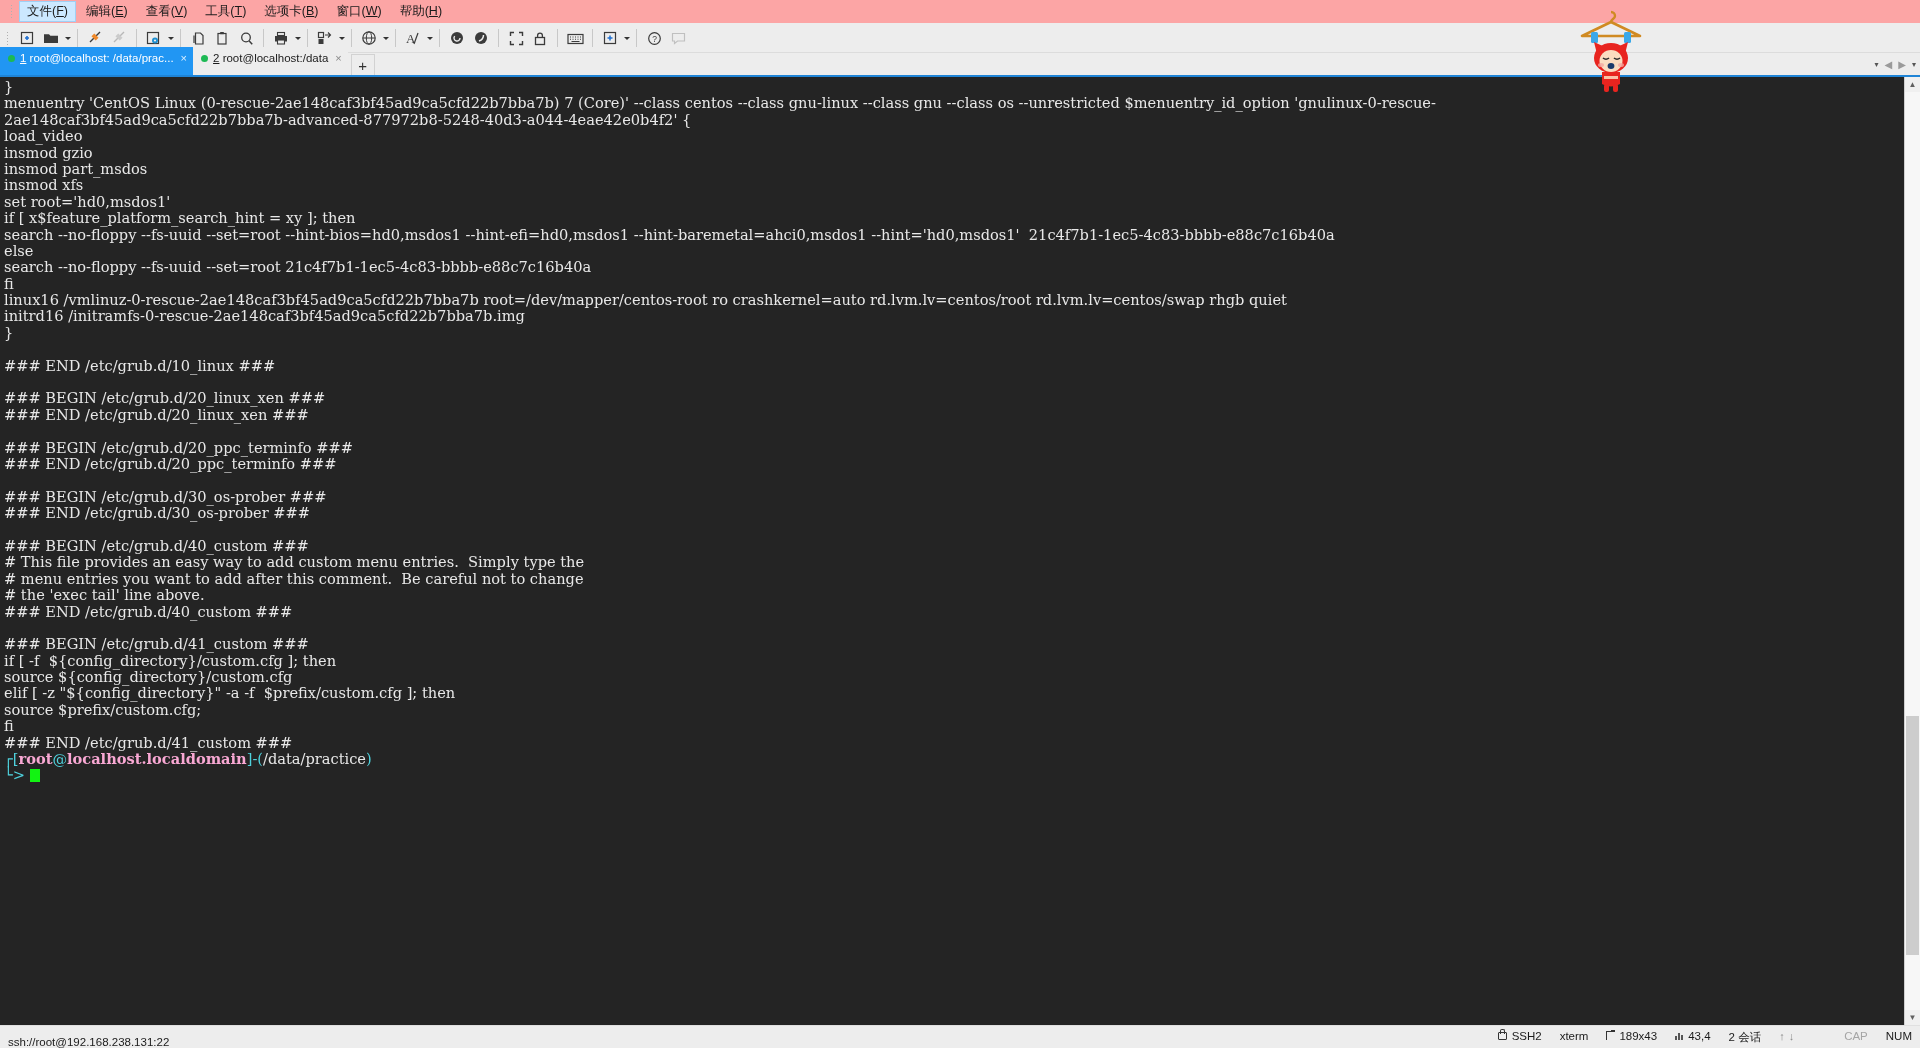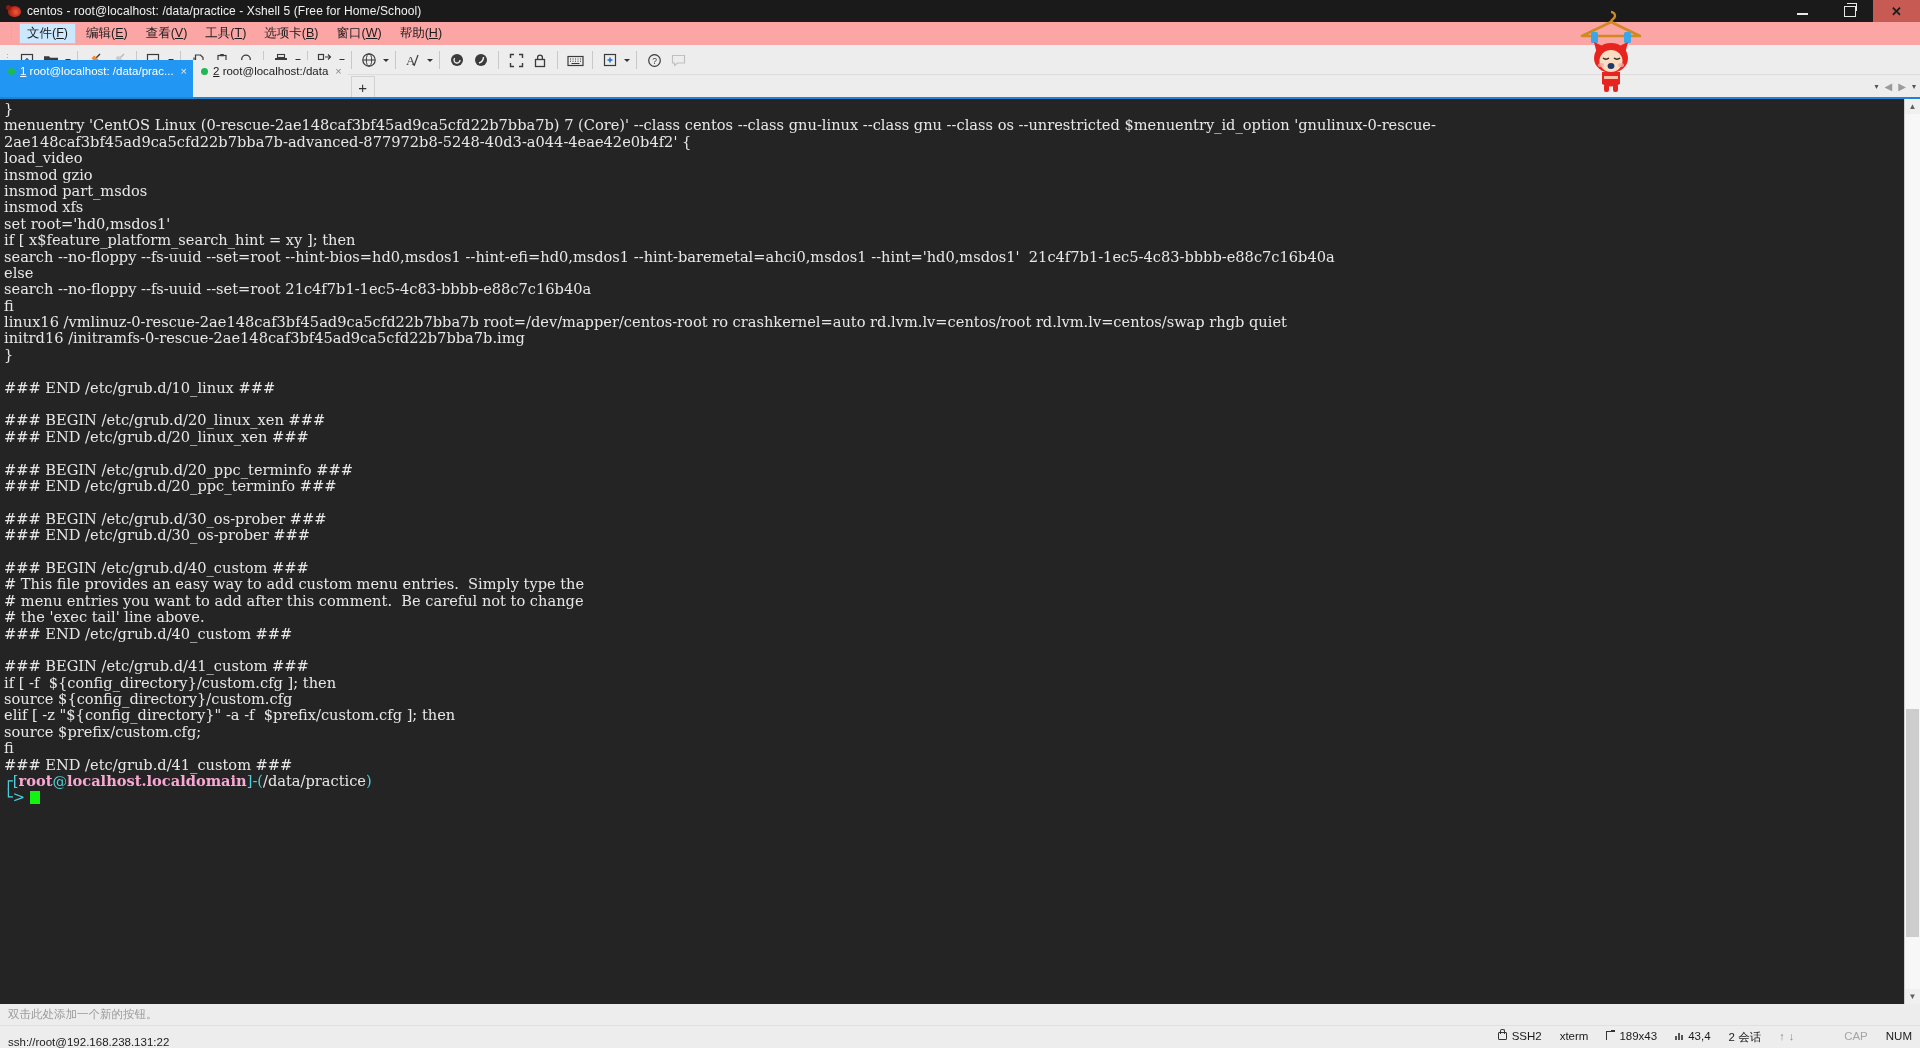--- a/index.html
+++ b/index.html
@@ -132,21 +132,21 @@
     height: 22px;
     background: #ededed;
     display: flex;
     align-items: flex-end;
     flex: 0 0 22px;
     position: relative;
   }
   .tab {
     height: 22px;
     display: flex; align-items: center;
-    padding: 0 6px 15px 8px;
+    padding: 0 6px 6px 8px;
     font-size: 11.5px;
     color: #1b1b1b;
     background: #ededed;
     max-width: 190px;
     white-space: nowrap;
   }
   .tab.active { background: #2196f3; color: #ffffff; }
   .tab .dot {
     width: 7px; height: 7px; border-radius: 50%;
     background: #1db954; margin-right: 5px; flex:0 0 7px;
@@ -261,37 +261,20 @@
     width: 74px; height: 86px;
     z-index: 6;
     pointer-events: none;
   }
 </style>
 </head>
 <body>
 
 <div class="app">
 
-  <div class="titlebar">
-    <div class="app-icon">
-        <div class="snail"></div>
-      </div>
-    <div class="title-text">centos - root@localhost: /data/practice - Xshell 5 (Free for Home/School)</div>
-    <div class="win-controls">
-      <div class="win-btn">
-          <span class="min-glyph"></span>
-        </div>
-      <div class="win-btn">
-          <span class="max-glyph"></span>
-        </div>
-      <div class="win-btn close">
-          <span class="close-glyph">✕</span>
-        </div>
-    </div>
-  </div>
 
   <div class="menubar">
     <div class="grip"></div>
     <div class="menu-item active">
       <span>文件(</span><u>F</u><span>)</span>
     </div>
     <div class="menu-item">
       <span>编辑(</span><u>E</u><span>)</span>
     </div>
     <div class="menu-item">
@@ -492,23 +475,20 @@
     <div class="term" id="term"><div class="line"><span class="wht">}</span></div><div class="line"><span class="wht">menuentry 'CentOS Linux (0-rescue-2ae148caf3bf45ad9ca5cfd22b7bba7b) 7 (Core)' --class centos --class gnu-linux --class gnu --class os --unrestricted $menuentry_id_option 'gnulinux-0-rescue-</span></div><div class="line"><span class="wht">2ae148caf3bf45ad9ca5cfd22b7bba7b-advanced-877972b8-5248-40d3-a044-4eae42e0b4f2' {</span></div><div class="line"><span class="wht">load_video</span></div><div class="line"><span class="wht">insmod gzio</span></div><div class="line"><span class="wht">insmod part_msdos</span></div><div class="line"><span class="wht">insmod xfs</span></div><div class="line"><span class="wht">set root='hd0,msdos1'</span></div><div class="line"><span class="wht">if [ x$feature_platform_search_hint = xy ]; then</span></div><div class="line"><span class="wht">search --no-floppy --fs-uuid --set=root --hint-bios=hd0,msdos1 --hint-efi=hd0,msdos1 --hint-baremetal=ahci0,msdos1 --hint='hd0,msdos1'  21c4f7b1-1ec5-4c83-bbbb-e88c7c16b40a</span></div><div class="line"><span class="wht">else</span></div><div class="line"><span class="wht">search --no-floppy --fs-uuid --set=root 21c4f7b1-1ec5-4c83-bbbb-e88c7c16b40a</span></div><div class="line"><span class="wht">fi</span></div><div class="line"><span class="wht">linux16 /vmlinuz-0-rescue-2ae148caf3bf45ad9ca5cfd22b7bba7b root=/dev/mapper/centos-root ro crashkernel=auto rd.lvm.lv=centos/root rd.lvm.lv=centos/swap rhgb quiet</span></div><div class="line"><span class="wht">initrd16 /initramfs-0-rescue-2ae148caf3bf45ad9ca5cfd22b7bba7b.img</span></div><div class="line"><span class="wht">}</span></div><div class="line">&nbsp;</div><div class="line"><span class="wht">### END /etc/grub.d/10_linux ###</span></div><div class="line">&nbsp;</div><div class="line"><span class="wht">### BEGIN /etc/grub.d/20_linux_xen ###</span></div><div class="line"><span class="wht">### END /etc/grub.d/20_linux_xen ###</span></div><div class="line">&nbsp;</div><div class="line"><span class="wht">### BEGIN /etc/grub.d/20_ppc_terminfo ###</span></div><div class="line"><span class="wht">### END /etc/grub.d/20_ppc_terminfo ###</span></div><div class="line">&nbsp;</div><div class="line"><span class="wht">### BEGIN /etc/grub.d/30_os-prober ###</span></div><div class="line"><span class="wht">### END /etc/grub.d/30_os-prober ###</span></div><div class="line">&nbsp;</div><div class="line"><span class="wht">### BEGIN /etc/grub.d/40_custom ###</span></div><div class="line"><span class="wht"># This file provides an easy way to add custom menu entries.  Simply type the</span></div><div class="line"><span class="wht"># menu entries you want to add after this comment.  Be careful not to change</span></div><div class="line"><span class="wht"># the 'exec tail' line above.</span></div><div class="line"><span class="wht">### END /etc/grub.d/40_custom ###</span></div><div class="line">&nbsp;</div><div class="line"><span class="wht">### BEGIN /etc/grub.d/41_custom ###</span></div><div class="line"><span class="wht">if [ -f  ${config_directory}/custom.cfg ]; then</span></div><div class="line"><span class="wht">source ${config_directory}/custom.cfg</span></div><div class="line"><span class="wht">elif [ -z "${config_directory}" -a -f  $prefix/custom.cfg ]; then</span></div><div class="line"><span class="wht">source $prefix/custom.cfg;</span></div><div class="line"><span class="wht">fi</span></div><div class="line"><span class="wht">### END /etc/grub.d/41_custom ###</span></div><div class="line"><span class="cyan">┌[</span><span class="bold-wht">root</span><span class="cyan">@</span><span class="bold-wht">localhost.localdomain</span><span class="cyan">]</span><span class="cyan">-</span><span class="cyan">(</span><span class="wht">/data/practice</span><span class="cyan">)</span></div><div class="line"><span class="cyan">└&gt; </span><span class="cursor"></span></div></div>
     <div class="scrollbar">
       <div class="sb-arrow">▲</div>
       <div class="sb-track">
           <div class="sb-thumb"></div>
         </div>
       <div class="sb-arrow">▼</div>
     </div>
   </div>
 
-  <div class="quickbar">
-    <span>双击此处添加一个新的按钮。</span>
-  </div>
 
   <div class="statusbar">
     <span class="sb-left">ssh://root@192.168.238.131:22</span>
     <span class="sb-right">
       <span class="sb-cell">
         <span class="lock-ico"></span>
         <span>SSH2</span>
       </span>
       <span class="sb-cell">
         <span>xterm</span>

